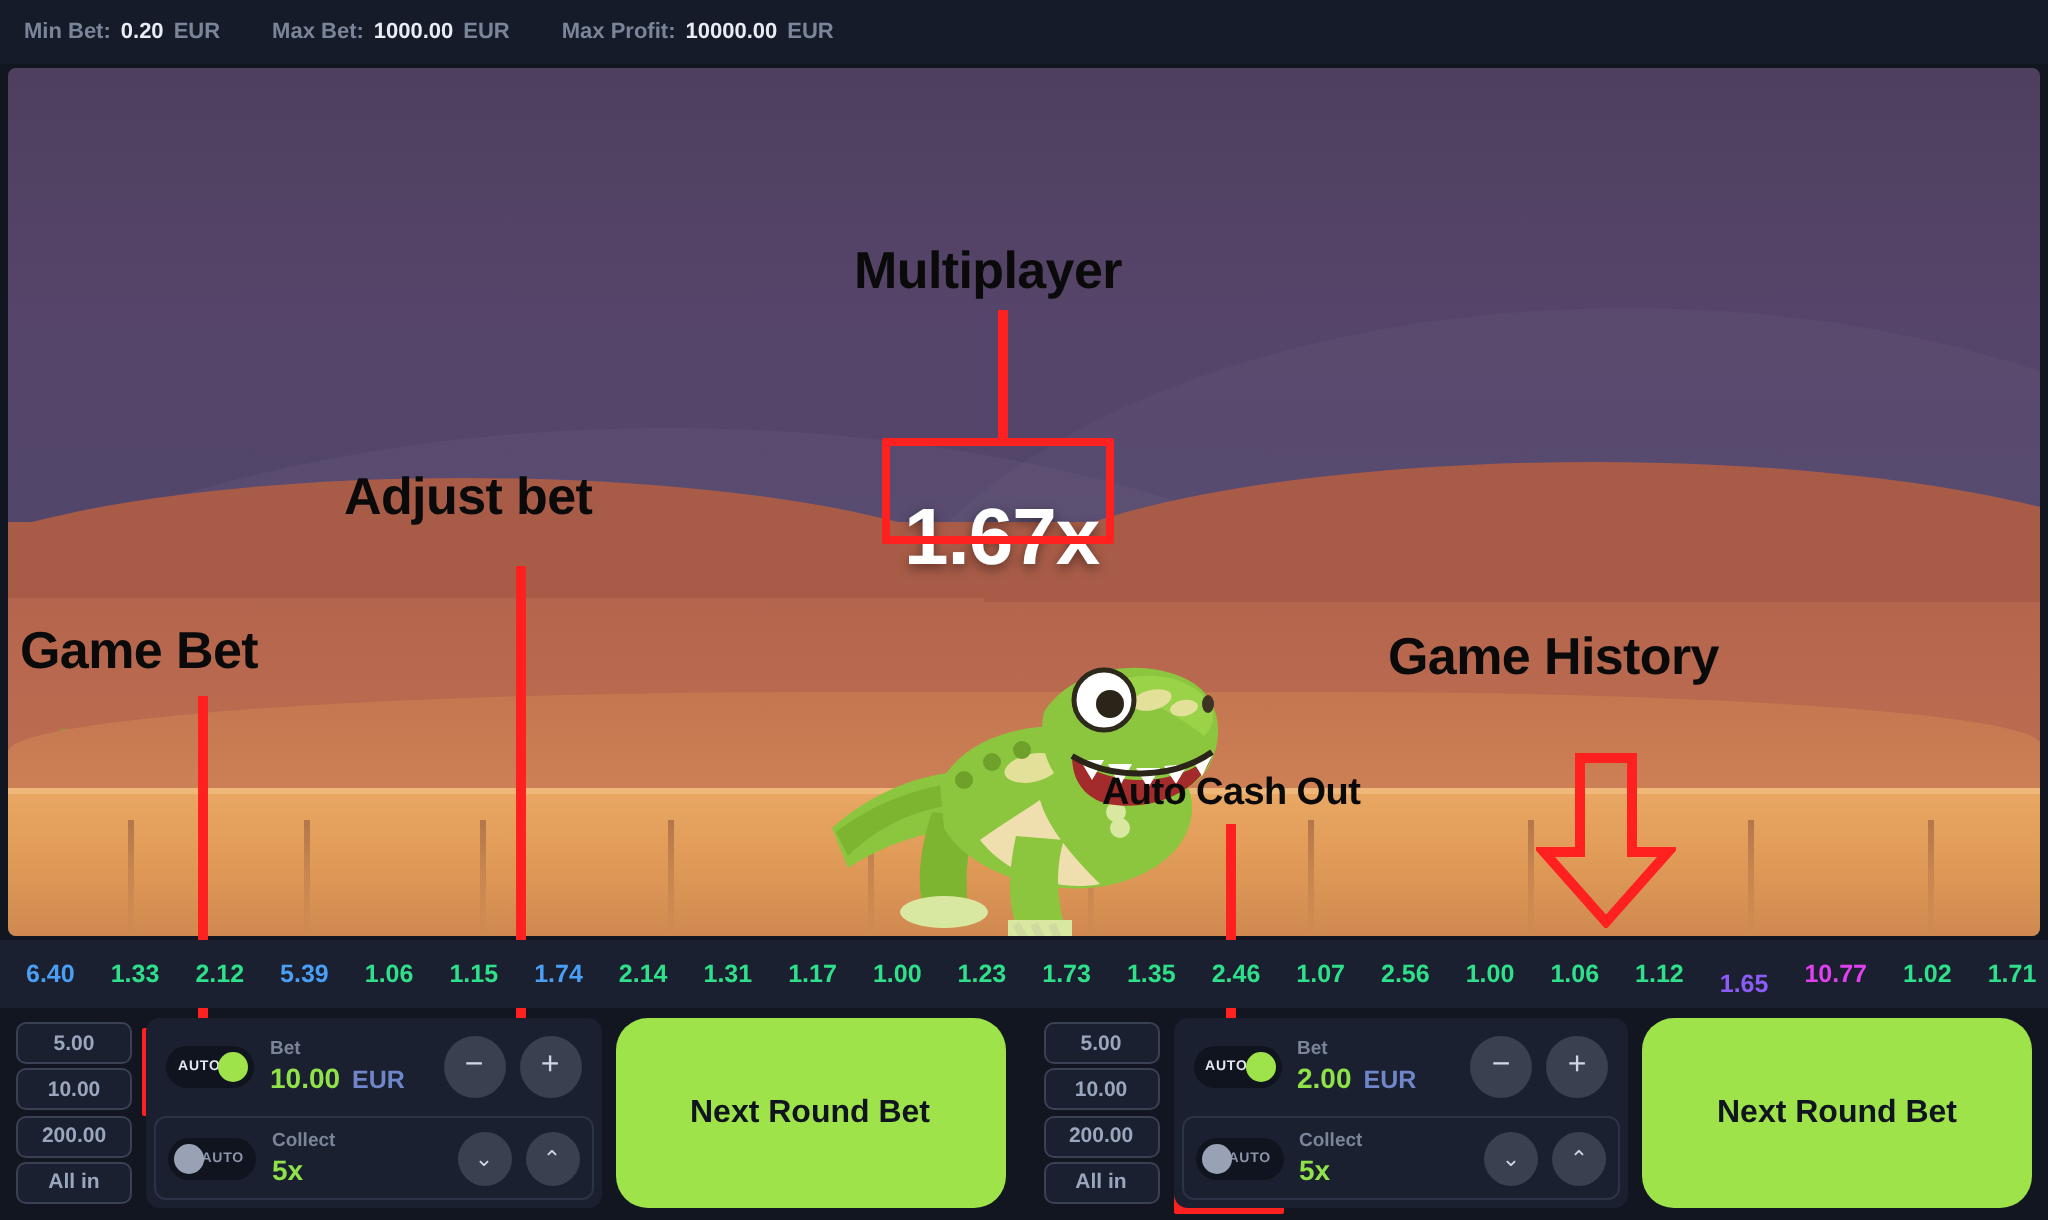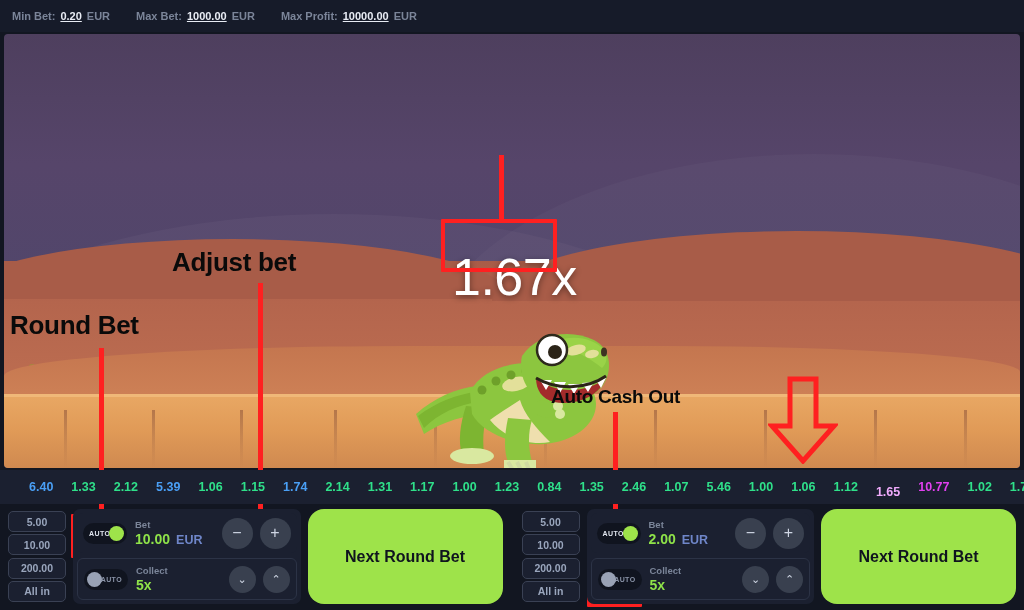--- a/index.html
+++ b/index.html
@@ -15,21 +15,21 @@
   
   .limits-bar {
     position: absolute; left: 0; top: 0; width: 1024px; height: 32px;
     background: #161b29;
     display: flex; align-items: center; gap: 26px;
     padding-left: 12px;
     font-size: 11px; font-weight: bold;
   }
   .limit-item { display: flex; align-items: baseline; gap: 5px; white-space: nowrap; }
   .limit-label { color: #7b8599; }
-  .limit-value { color: #e8ecf4; text-decoration: underline; }
+  .limit-value { color: #e8ecf4; }
   .limit-cur { color: #7b8599; }
 
   
   .game-area {
     position: absolute; left: 4px; top: 34px; width: 1016px; height: 434px;
     border-radius: 4px; overflow: hidden;
     background: linear-gradient(180deg, #4e3f5e 0%, #56456a 30%, #51466b 58%, #4b4268 72%, #4a4167 78%, #4a4167 100%);
   }
   .sky-arc {
     position: absolute; border-radius: 50%;
@@ -94,42 +94,42 @@
   .mesa .band {
     position: absolute; left: 0; width: 100%; height: 2px; background: rgba(0,0,0,0.14);
   }
 
   
   .dino { position: absolute; left: 400px; top: 268px; width: 210px; height: 170px; }
 
   
   .multiplier {
     position: absolute; left: 448px; top: 213px;
-    color: #ffffff; font-size: 52px; font-weight: normal;
+    color: #ffffff; font-size: 40px; font-weight: bold;
     letter-spacing: -0.5px;
     text-shadow: 0 2px 6px rgba(0,0,0,.45);
   }
 
   
   .anno-label {
     position: absolute; color: #0a0a0a; font-weight: bold;
     font-size: 26px; white-space: nowrap; letter-spacing: -0.3px;
   }
   .anno-label.small { font-size: 19px; }
   .anno-line { position: absolute; background: #ff2020; }
   .anno-box {
     position: absolute; border: 4px solid #ff2020; border-radius: 1px;
   }
   .anno-arrow { position: absolute; }
 
   
   .history {
     position: absolute; left: 0; top: 470px; width: 1024px; height: 34px;
     background: #1b2030;
-    display: flex; align-items: center; padding: 0 20px;
+    display: flex; align-items: center; padding: 0 4px;
     overflow: hidden;
   }
   .hist-item {
     font-size: 12.5px; font-weight: bold;
     padding: 0 9px; white-space: nowrap;
   }
 
   
   .panels {
     position: absolute; left: 0; top: 505px; width: 1024px; height: 105px;
@@ -344,63 +344,65 @@
         <path d="M164 82 L 170 92 L 176 82 Z" fill="#ffffff"></path>
         <path d="M178 81 L 184 90 L 190 80 Z" fill="#ffffff"></path>
         <path d="M192 78 L 197 86 L 202 76 Z" fill="#ffffff"></path>
         <path d="M132 76 C 152 88, 182 88, 202 74" stroke="#2b2418" stroke-width="3" fill="none"></path>
       </svg>
     </div>
 
     <div class="multiplier">1.67x</div>
   </div>
 
+  <div class="anno-label" style="left:427px; top:120px;">Multiplayer</div>
   <div class="anno-line" style="left:499px; top:155px; width:5px; height:68px;"></div>
   <div class="anno-box" style="left:441px; top:219px; width:116px; height:53px;"></div>
 
-  <div class="anno-label" style="left:172px; top:247px;">Adjust bet</div>
+  <div class="anno-label" style="left:172px; top:233px;">Adjust bet</div>
   <div class="anno-line" style="left:258px; top:283px; width:5px; height:230px;"></div>
   <div class="anno-box" style="left:224px; top:513px; width:72px; height:44px;"></div>
 
-  <div class="anno-label" style="left:10px; top:310px;">Round Bet</div>
+  <div class="anno-label" style="left:10px; top:310px;">Game Bet</div>
   <div class="anno-line" style="left:99px; top:348px; width:5px; height:166px;"></div>
   <div class="anno-box" style="left:71px; top:514px; width:59px; height:44px;"></div>
 
   <div class="anno-label small" style="left:551px; top:386px;">Auto Cash Out</div>
   <div class="anno-line" style="left:613px; top:412px; width:5px; height:157px;"></div>
   <div class="anno-box" style="left:587px; top:569px; width:55px; height:38px;"></div>
 
+  <div class="anno-label" style="left:694px; top:313px;">Game History</div>
   <div class="anno-arrow" style="left:768px; top:376px;">
     <svg width="70" height="88" viewBox="0 0 70 88" aria-hidden="true">
       <path d="M22 3 L48 3 L48 50 L66 50 L35 85 L4 50 L22 50 Z" fill="none" stroke="#ff2020" stroke-width="5" stroke-linejoin="miter"></path>
     </svg>
   </div>
 
   <div class="history">
     <span class="hist-item" style="color: rgb(74, 159, 245);">6.40</span>
     <span class="hist-item" style="color: rgb(47, 224, 138);">1.33</span>
     <span class="hist-item" style="color: rgb(47, 224, 138);">2.12</span>
     <span class="hist-item" style="color: rgb(74, 159, 245);">5.39</span>
     <span class="hist-item" style="color: rgb(47, 224, 138);">1.06</span>
     <span class="hist-item" style="color: rgb(47, 224, 138);">1.15</span>
     <span class="hist-item" style="color: rgb(74, 159, 245);">1.74</span>
     <span class="hist-item" style="color: rgb(47, 224, 138);">2.14</span>
     <span class="hist-item" style="color: rgb(47, 224, 138);">1.31</span>
     <span class="hist-item" style="color: rgb(47, 224, 138);">1.17</span>
     <span class="hist-item" style="color: rgb(47, 224, 138);">1.00</span>
     <span class="hist-item" style="color: rgb(47, 224, 138);">1.23</span>
-    <span class="hist-item" style="color: rgb(47, 224, 138);">0.84</span>
+    <span class="hist-item" style="color: rgb(47, 224, 138);">1.73</span>
     <span class="hist-item" style="color: rgb(47, 224, 138);">1.35</span>
     <span class="hist-item" style="color: rgb(47, 224, 138);">2.46</span>
     <span class="hist-item" style="color: rgb(47, 224, 138);">1.07</span>
-    <span class="hist-item" style="color: rgb(47, 224, 138);">5.46</span>
+    <span class="hist-item" style="color: rgb(47, 224, 138);">2.56</span>
     <span class="hist-item" style="color: rgb(47, 224, 138);">1.00</span>
     <span class="hist-item" style="color: rgb(47, 224, 138);">1.06</span>
     <span class="hist-item" style="color: rgb(47, 224, 138);">1.12</span>
-    <span class="hist-item" style="color: #f0abfc; margin-top: 10px;">1.65</span>
+    <span class="hist-item" style="color: #8b5cf6; margin-top: 10px;">1.65</span>
     <span class="hist-item" style="color: rgb(224, 64, 240);">10.77</span>
     <span class="hist-item" style="color: rgb(47, 224, 138);">1.02</span>
     <span class="hist-item" style="color: rgb(47, 224, 138);">1.71</span>
 
   </div>
 
   <div class="panels">
 
     <div class="panel">
       <div class="chips">

